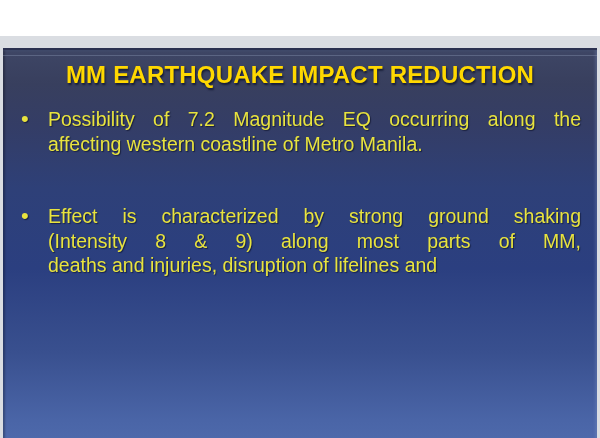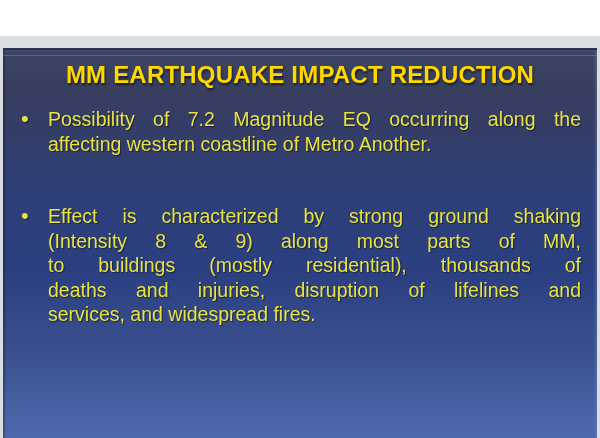--- a/index.html
+++ b/index.html
@@ -104,32 +104,30 @@
     <div class="title">
       <span>MM EARTHQUAKE IMPACT REDUCTION</span><br>
     </div>
 
     <div class="bullets">
 
       <div class="bullet">
         <span class="dot">•</span>
         <div class="btext">
             <div class="jline">Possibility of 7.2 Magnitude EQ occurring along the</div>
-            <div class="jline">affecting western coastline of Metro Another.</div>
+            <div class="jline">affecting western coastline of Metro Manila.</div>
           </div>
       </div>
 
       <div class="bullet">
         <span class="dot">•</span>
         <div class="btext">
             <div class="jline">Effect is characterized by strong ground shaking</div>
             <div class="jline">(Intensity 8 &amp; 9) along most parts of MM,</div>
-            <div class="jline">to buildings (mostly residential), thousands of</div>
             <div class="jline">deaths and injuries, disruption of lifelines and</div>
-            <div class="jline">services, and widespread fires.</div>
           </div>
       </div>
 
     </div>
 
     <div class="bottom-strip"></div>
 
   </div>
 </div>
 

